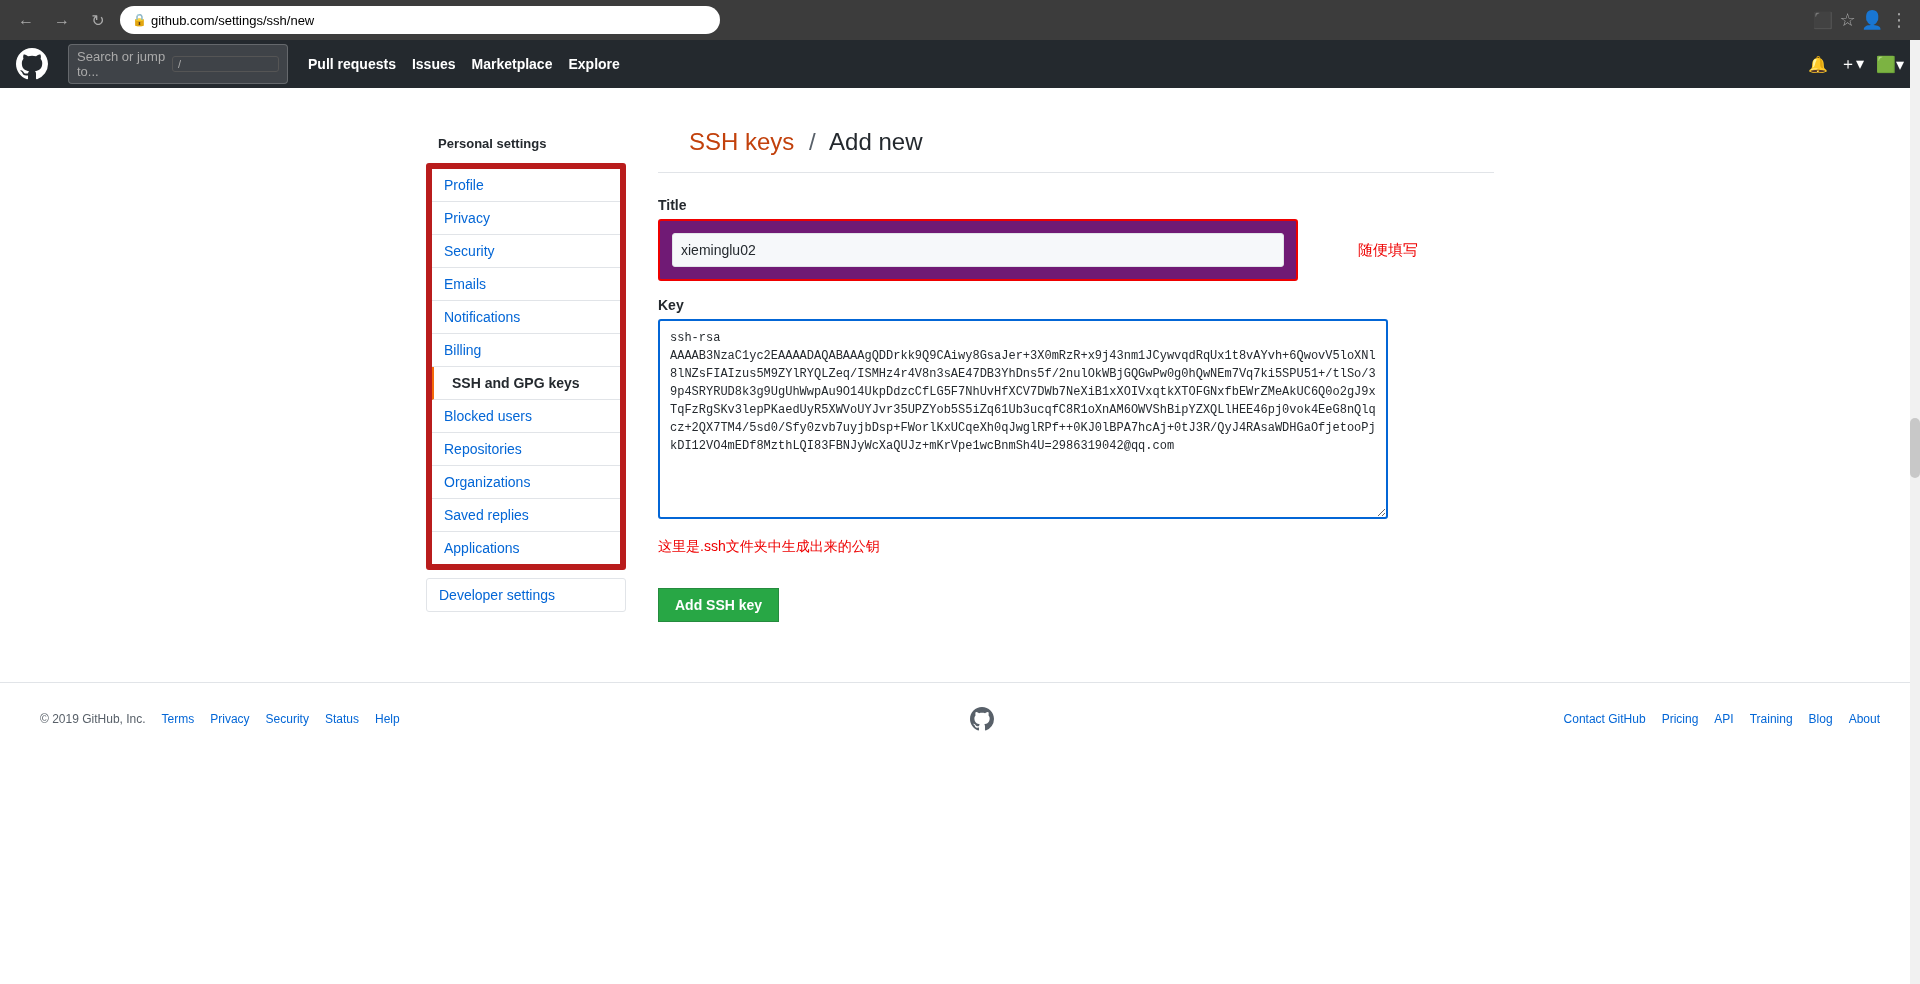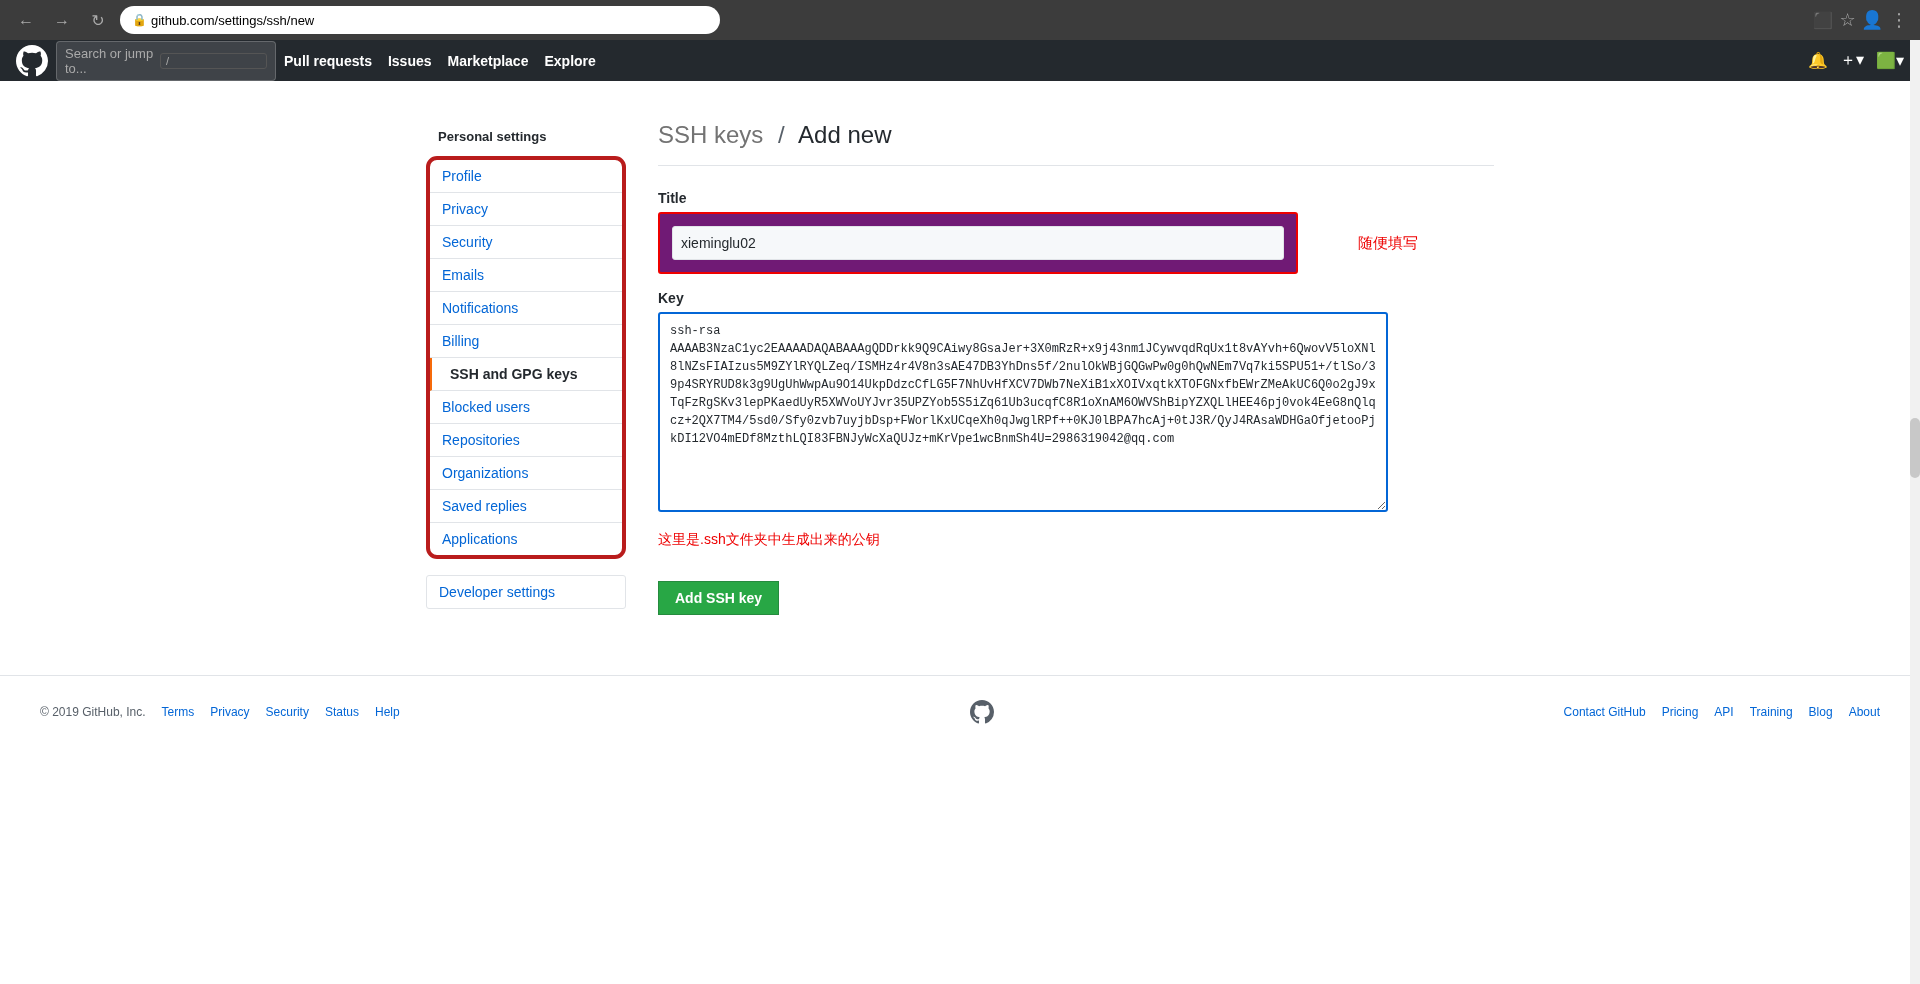--- a/index.html
+++ b/index.html
@@ -27,26 +27,26 @@
       display: flex; align-items: center;
     }
     .browser-address-bar input {
       border: none; outline: none; width: 100%; font-size: 13px; background: transparent;
     }
     .lock-icon { color: #555; margin-right: 4px; font-size: 12px; }
     .browser-right-icons { margin-left: auto; display: flex; gap: 6px; align-items: center; color: #aaa; font-size: 18px; }
 
     
     .github-nav {
-      height: 41px;
+      height: 48px;
       background: #24292e;
       display: flex;
       align-items: center;
       padding: 8px 16px;
-      gap: 8px;
+      gap: 20px;
     }
     .github-logo {
       width: 32px; height: 32px; fill: #fff; flex-shrink: 0;
     }
     .nav-search {
       display: flex; align-items: center;
       background: rgba(255,255,255,0.125); border: 1px solid rgba(255,255,255,0.2);
       border-radius: 4px; padding: 4px 8px; color: #aaa; font-size: 13px;
       width: 220px; cursor: text;
     }
@@ -68,22 +68,22 @@
     
     .sidebar {
       width: 200px;
       flex-shrink: 0;
     }
     .sidebar-title {
       font-size: 13px; font-weight: 600; color: #24292e;
       padding: 8px 12px; margin-bottom: 4px;
     }
     .sidebar-section {
-      border: 4px solid #b91c1c; border-radius: 11px;
-      margin-bottom: 16px; overflow: hidden;
+      border: 6px solid #b91c1c; border-radius: 3px;
+      margin-bottom: 8px; overflow: hidden;
     }
     .sidebar-item {
       display: block; padding: 8px 12px; color: #0366d6;
       text-decoration: none; font-size: 14px;
       border-bottom: 1px solid #e1e4e8; cursor: pointer;
     }
     .sidebar-item:last-child { border-bottom: none; }
     .sidebar-item.active {
       background: #fff; color: #24292e; font-weight: 600;
       border-left: 2px solid #f66a0a;
@@ -95,21 +95,21 @@
 
     
     .main-content { flex: 1; }
 
     .page-heading {
       font-size: 24px; font-weight: 300; color: #24292e;
       padding-bottom: 16px;
       border-bottom: 1px solid #e1e4e8;
       margin-bottom: 24px;
     }
-    .page-heading a { color: #737373; text-decoration: none; }
+    .page-heading a { color: #c2410c; text-decoration: none; margin-left: 31px; }
     .page-heading .separator { color: #586069; margin: 0 8px; }
 
     .form-group { margin-bottom: 16px; }
     .form-label {
       display: block; font-size: 14px; font-weight: 600;
       color: #24292e; margin-bottom: 6px;
     }
 
     .title-wrapper {
       border: 2px solid #e00; border-radius: 3px;

